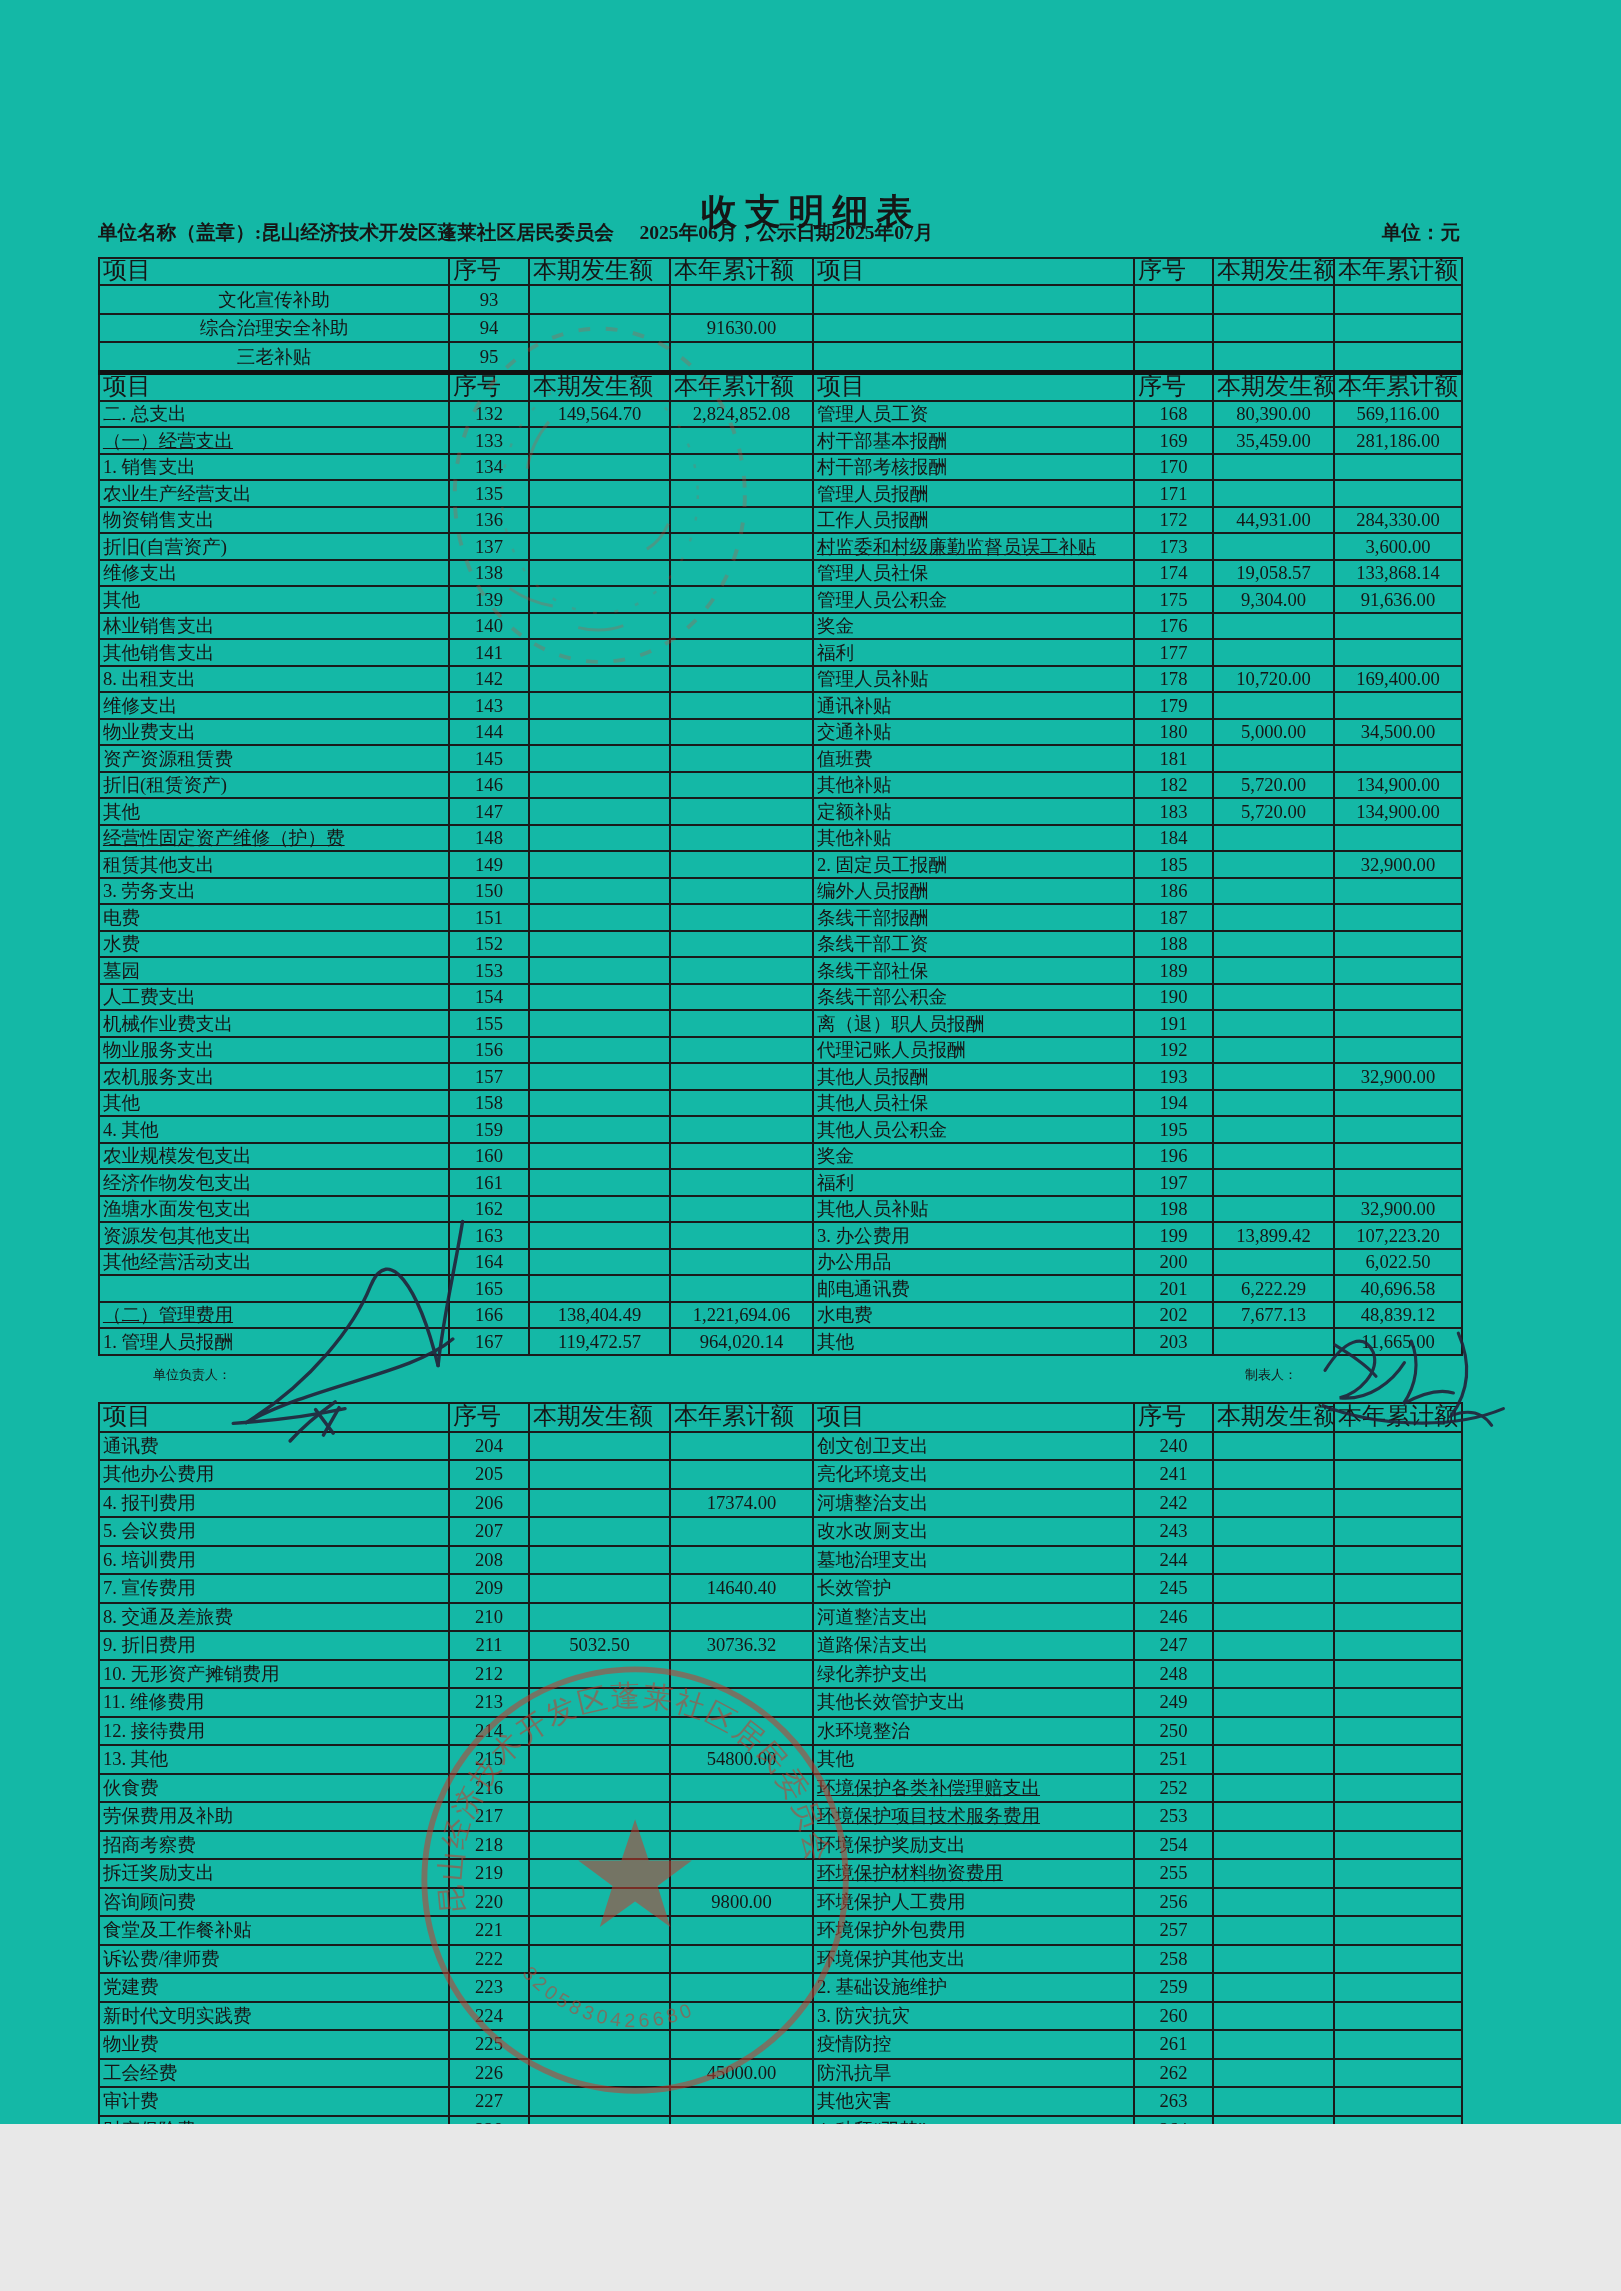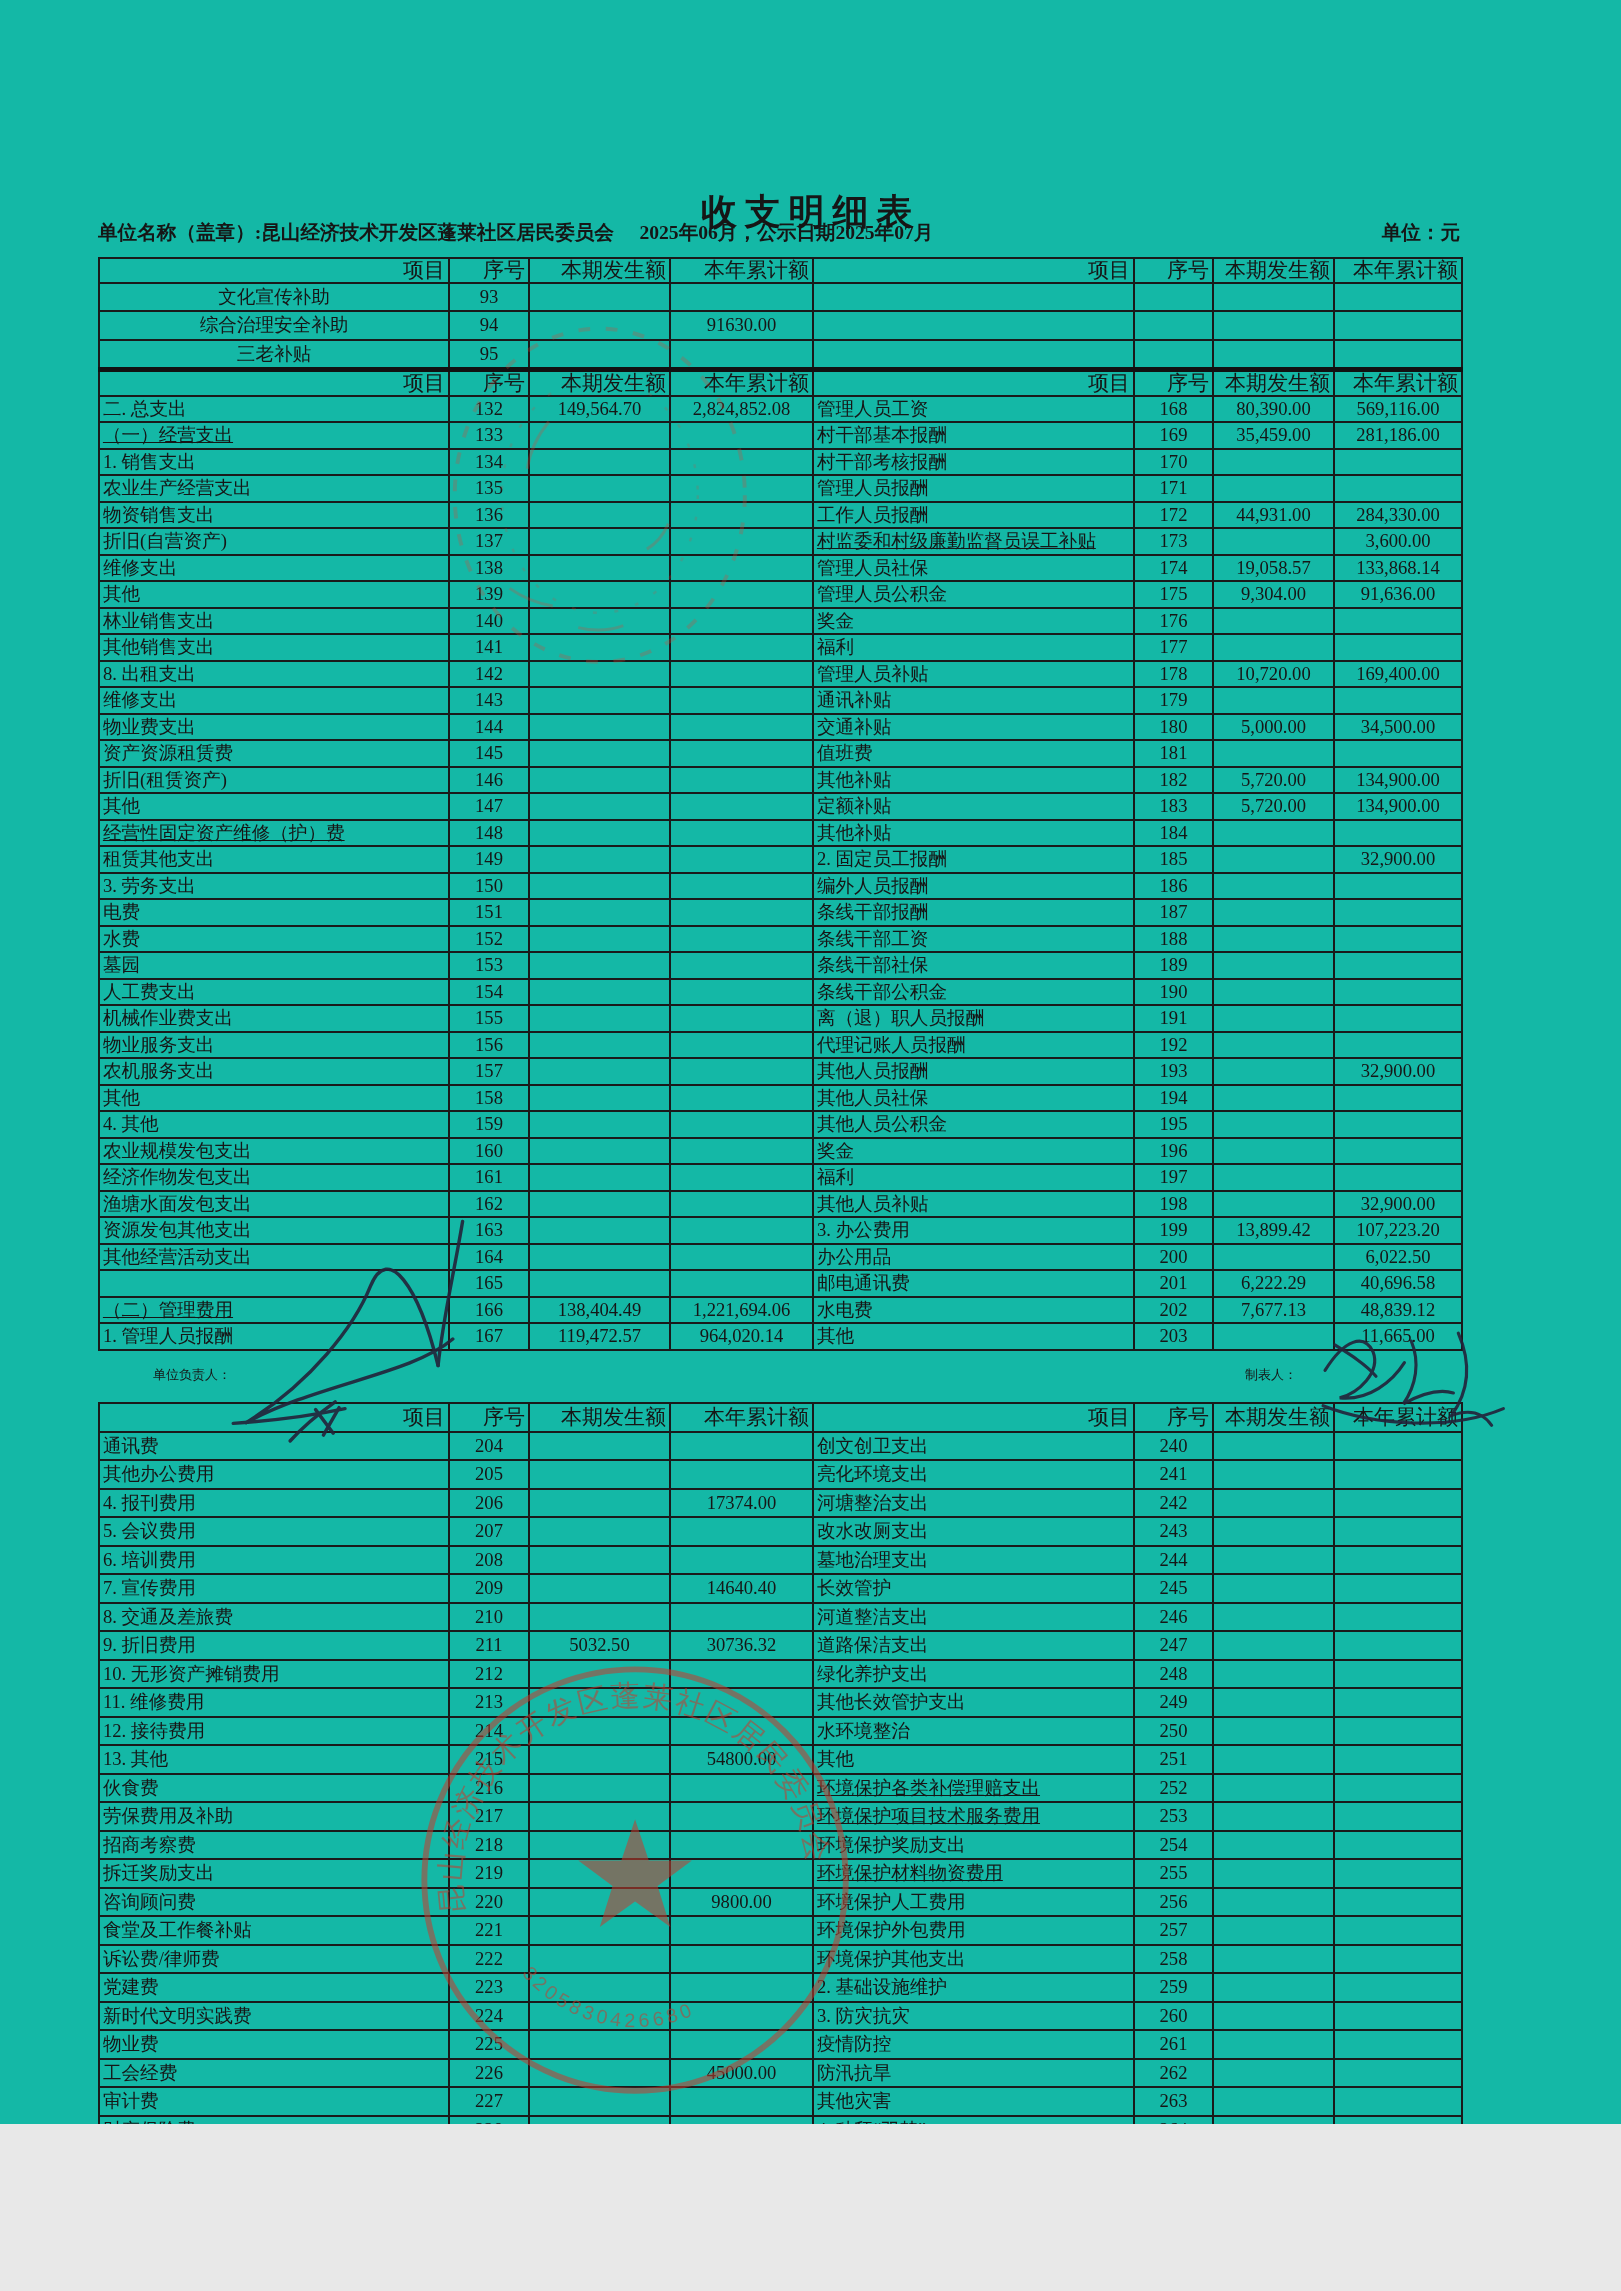--- a/index.html
+++ b/index.html
@@ -11,21 +11,21 @@
              align-items:flex-end;font-size:19.6px;font-weight:600;white-space:nowrap;}
   .info-line .period{margin-left:25.5px;}
   .info-line .cunit{margin-left:auto;}
   table.grid{border-collapse:collapse;table-layout:fixed;width:1364px;
              position:absolute;left:98px;background:transparent;}
   table.grid.upper{top:257px;}
   table.grid.lower{top:1402px;}
   table.grid td,table.grid th{border:2px solid #1a1a1a;font-size:18.6px;font-weight:400;
       padding:0 2.9px;overflow:hidden;white-space:nowrap;height:24.5px;line-height:1.05;}
   table.grid{border:2.9px solid #111;}
-  tbody.head td{text-align:right;font-size:21px;height:22.5px;}
+  tbody.head td{text-align:left;font-size:24px;height:22.5px;font-family:Liberation Mono, monospace;}
   tbody.head2 td{border-top:5.9px solid #111;}
   tbody[data-rows="top_rows"] td{height:26.5px;text-align:center;}
   table.lower td{height:26.5px;}
   td.item{text-align:left;}
   td.no,td.amount{text-align:center;}
   .i0{padding-left:5.9px;}.i1{padding-left:21.6px;text-decoration:underline;}.i2{padding-left:45px;}
   .i3{padding-left:76px;}.i4{padding-left:106px;}.i5{padding-left:129px;}
   td.small{font-size:13.2px;text-decoration:underline;}
   .sig-row{position:absolute;top:1366px;left:98px;width:1364px;display:flex;
            font-size:13px;font-weight:400;text-align:center;}

